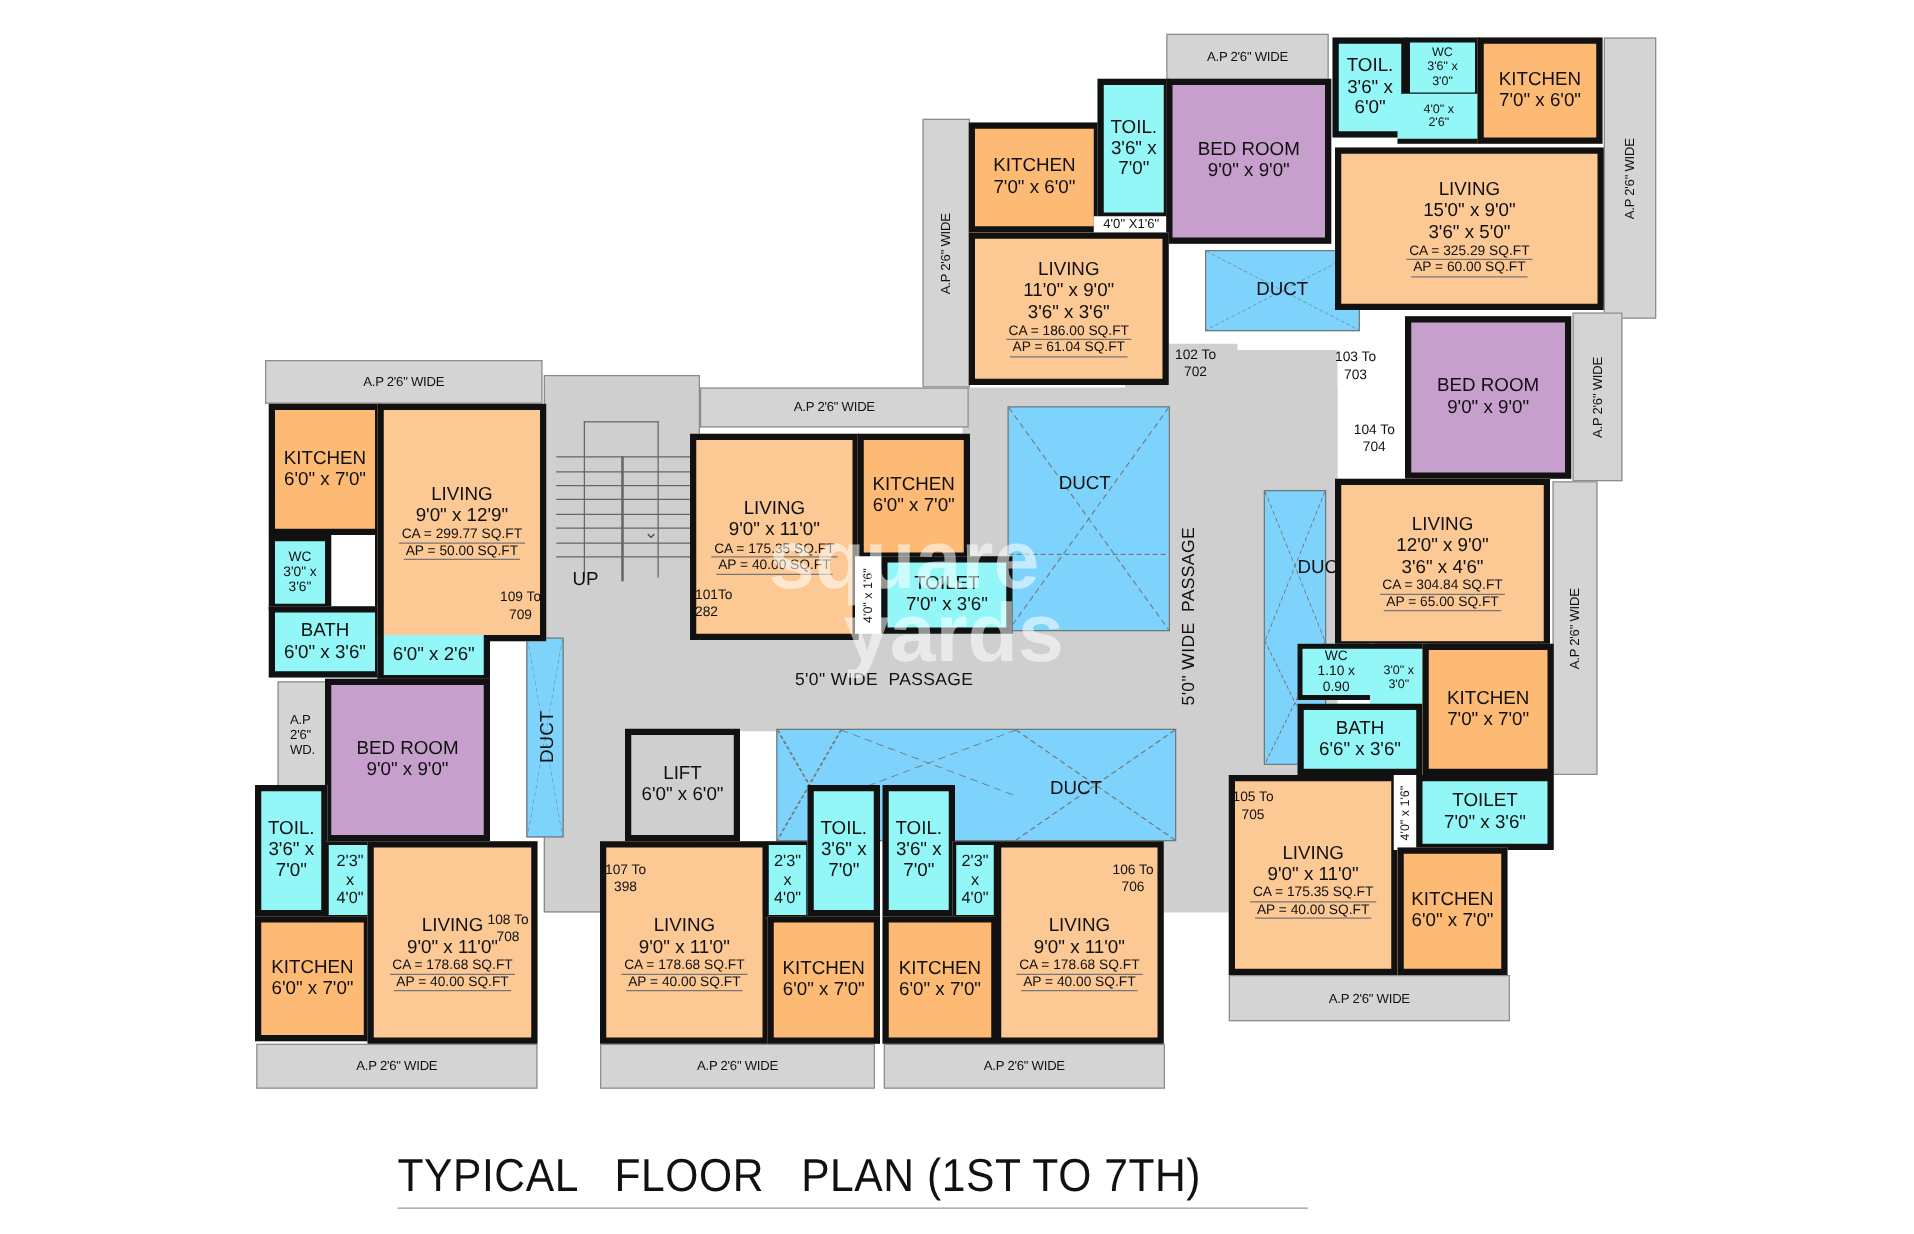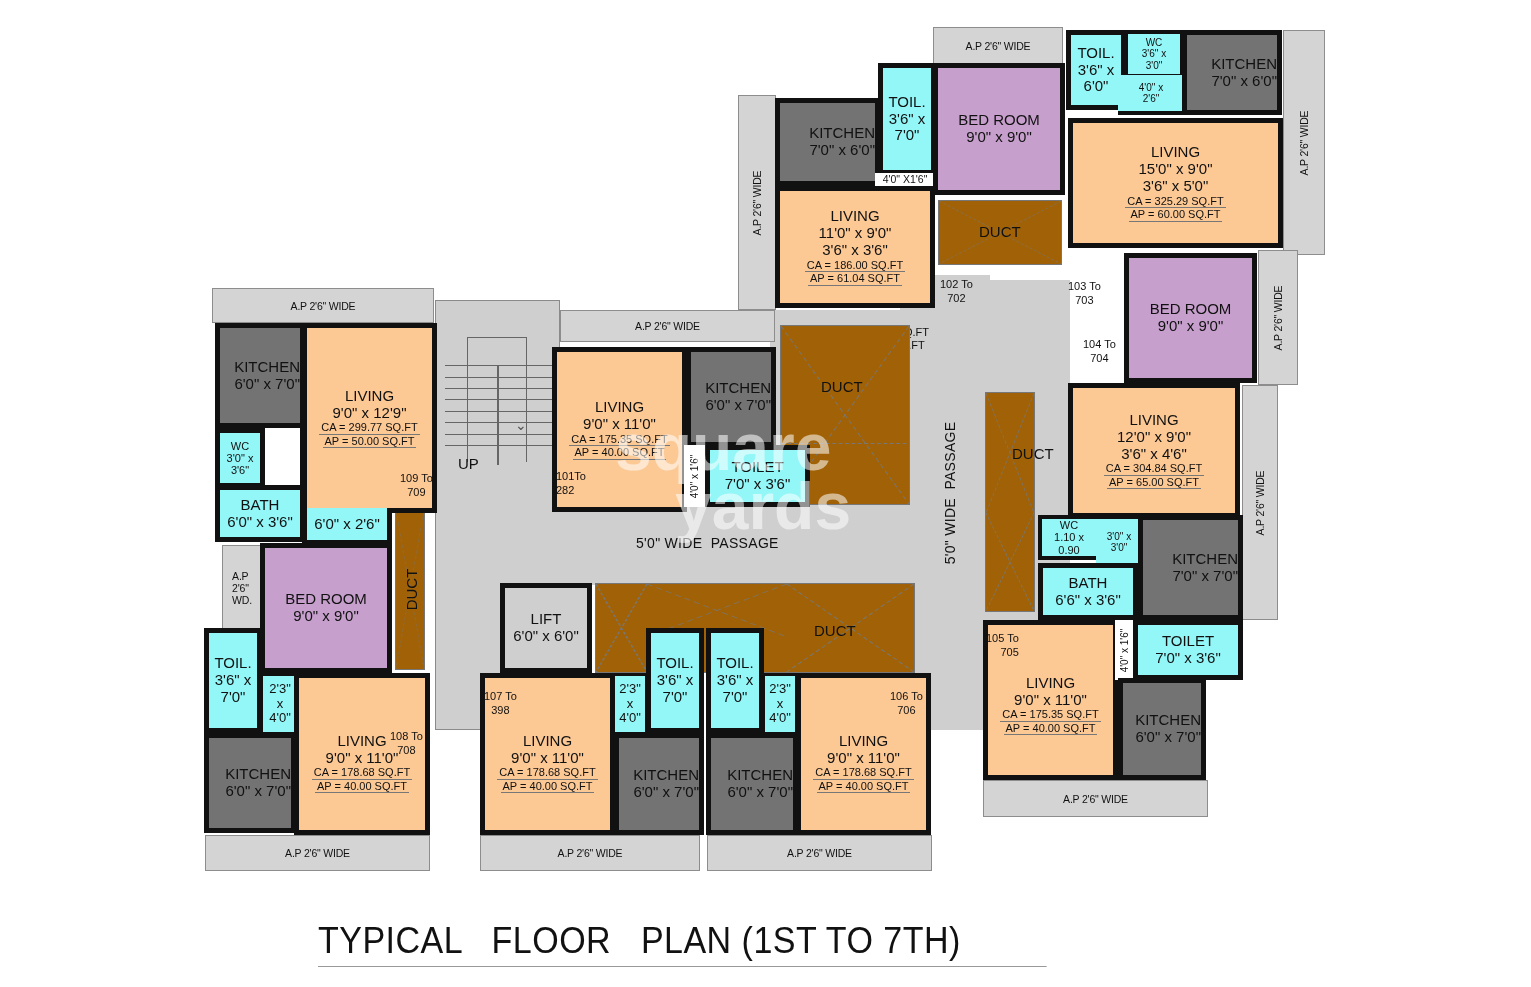--- a/index.html
+++ b/index.html
@@ -3,25 +3,25 @@
 <meta charset="utf-8">
 <style>
   html,body{margin:0;padding:0;background:#ffffff;}
   body{width:1531px;height:987px;position:relative;overflow:hidden;font-family:"Liberation Sans",sans-serif;color:#111;}
   .abs{position:absolute;box-sizing:border-box;}
   .grey{background:#cfcfcf;border:1.5px solid #8a8a8a;}
   .ap{background:#d4d4d4;border:1.5px solid #8d8d8d;display:flex;align-items:center;justify-content:center;font-size:10.5px;letter-spacing:-0.2px;}
   .ap.v span{transform:rotate(-90deg);white-space:nowrap;}
   .room{border:5px solid #111;display:flex;flex-direction:column;align-items:center;justify-content:center;text-align:center;line-height:1.12;}
   .living{background:#fcc894;}
-  .kitchen{background:#737373;align-items:flex-end;}
+  .kitchen{background:#fdba74;}
   .bed{background:#c69fcc;}
   .wet{background:#93f6f7;}
   .lift{background:#cfcfcf;}
-  .duct{background:#a16207;border:1.5px solid #777;}
+  .duct{background:#7dd3fc;border:1.5px solid #777;margin-left:26px;}
   .nm{font-size:15px;}
   .dim{font-size:15px;}
   .small{font-size:11px;}
   .ca{font-size:11px;border-bottom:1px solid #777;padding:0 2px;}
   .xs{font-size:10px;}
   .white{background:#ffffff;}
   .lbl{font-size:11px;text-align:center;line-height:1.25;}
   .passage{font-size:14px;letter-spacing:0.3px;}
   .duct svg{position:absolute;left:0;top:0;width:100%;height:100%;}
   .ducttext{position:absolute;font-size:15px;}
@@ -301,21 +301,21 @@
   <span class="nm">KITCHEN</span>
     <span class="dim">7'0" x 7'0"</span>
 </div>
 
 <div class="abs room living" style="left:983px;top:620px;width:135px;height:160px;">
   <span class="nm" style="margin-top:10px;">LIVING</span>
   <span class="dim">9'0" x 11'0"</span>
   <span class="ca">CA = 175.35 SQ.FT</span>
   <span class="ca">AP =  40.00 SQ.FT</span>
 </div>
-<div class="abs lbl" style="left:986px;top:632px;white-space:pre;text-align:right;">105 To
+<div class="abs lbl" style="left:986px;top:632px;white-space:pre;text-align:center;">105 To
 705</div>
 <div class="abs white" style="left:1115px;top:620px;width:20px;height:60px;display:flex;align-items:center;justify-content:center;">
   <span class="xs" style="transform:rotate(-90deg);white-space:nowrap;">4'0" x 1'6"</span>
 </div>
 <div class="abs room wet" style="left:1133px;top:620px;width:110px;height:60px;">
   <span class="nm">TOILET</span>
     <span class="dim">7'0" x 3'6"</span>
 </div>
 <div class="abs room kitchen" style="left:1118px;top:678px;width:88px;height:102px;">
   <span class="nm">KITCHEN</span>

